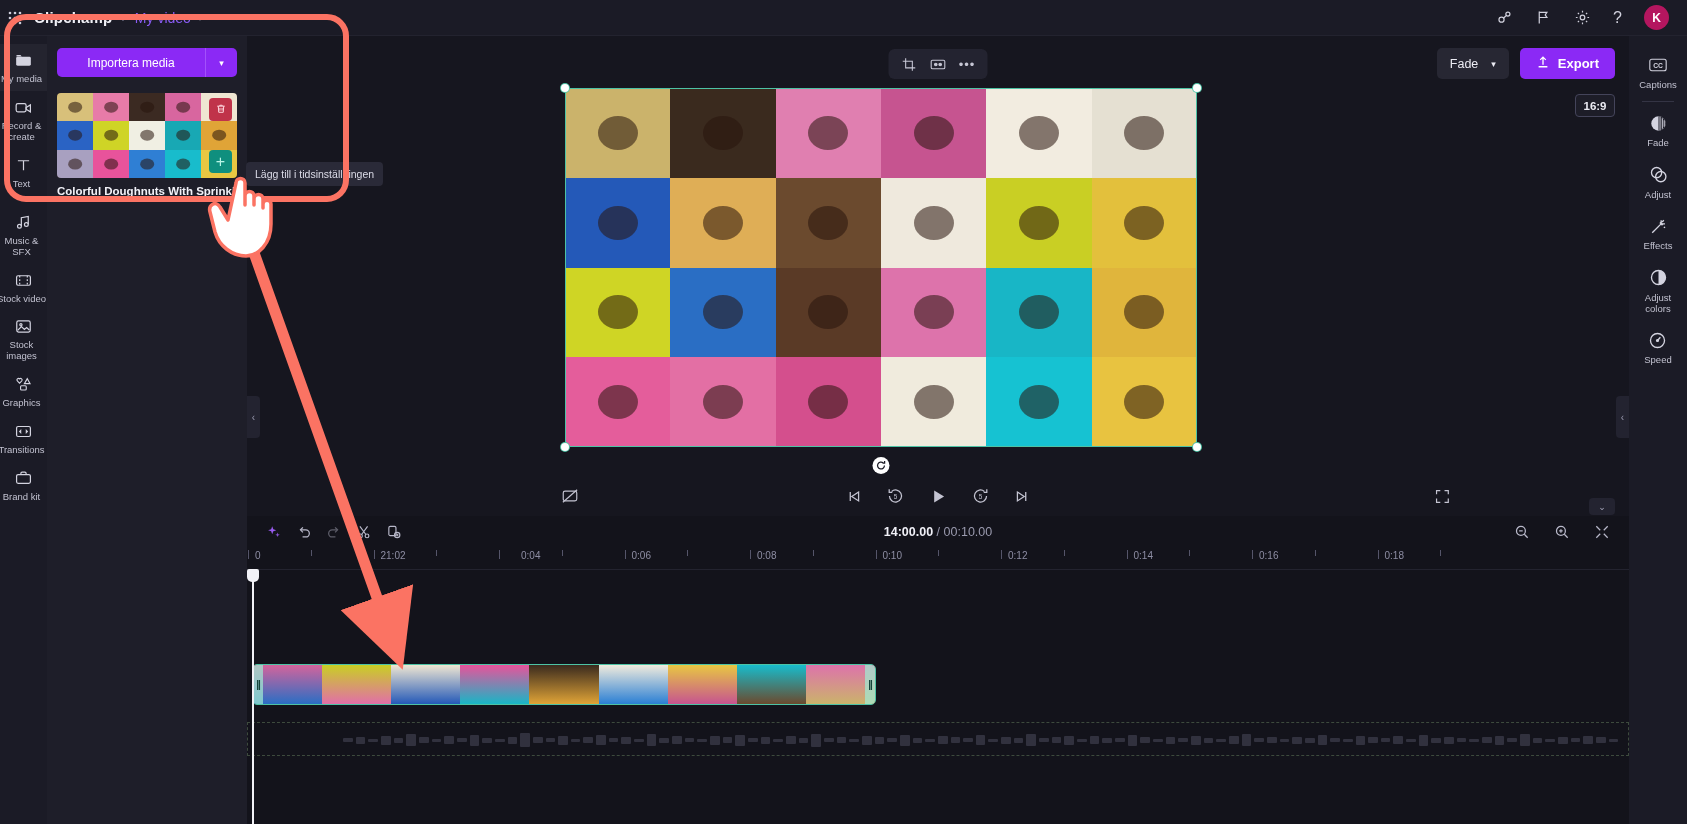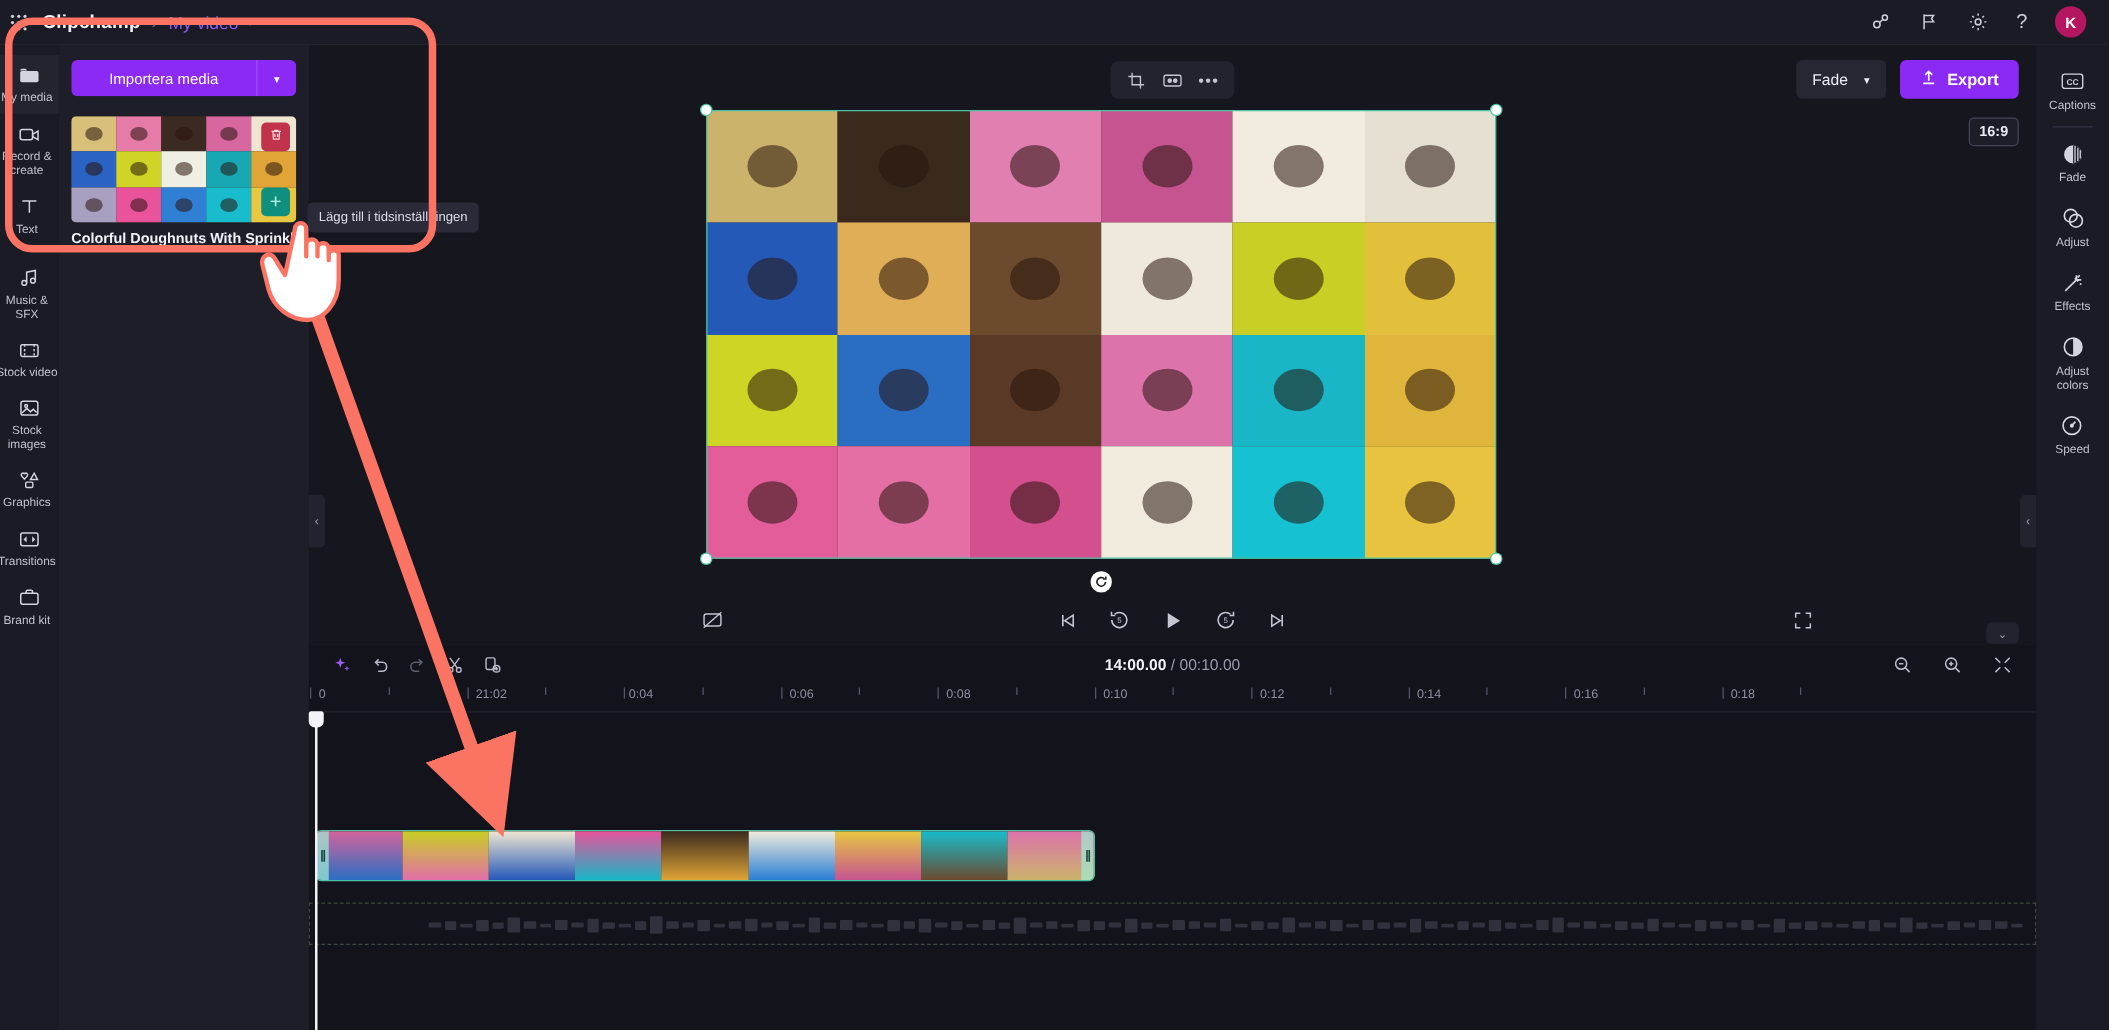--- a/index.html
+++ b/index.html
@@ -655,21 +655,21 @@
 
     <div class="ruler" id="ruler">
         <div class="tick" style="left: 5px;"><i></i><span style="margin-left: 3px;">0</span></div>
         <div class="tick minor" style="left: 67.75px;">
           <i></i>
         </div>
         <div class="tick" style="left: 130.5px;"><i></i><span style="margin-left: 3px;">21:02</span></div>
         <div class="tick minor" style="left: 193.25px;">
           <i></i>
         </div>
-        <div class="tick" style="left: 256px;"><i></i><span style="margin-left: 0; text-align: center;">0:04</span></div>
+        <div class="tick" style="left: 256px;"><i></i><span style="margin-left: 18px; text-align: center;">0:04</span></div>
         <div class="tick minor" style="left: 318.75px;">
           <i></i>
         </div>
         <div class="tick" style="left: 381.5px;"><i></i><span style="margin-left: 3px;">0:06</span></div>
         <div class="tick minor" style="left: 444.25px;">
           <i></i>
         </div>
         <div class="tick" style="left: 507px;"><i></i><span style="margin-left: 3px;">0:08</span></div>
         <div class="tick minor" style="left: 569.75px;">
           <i></i>

